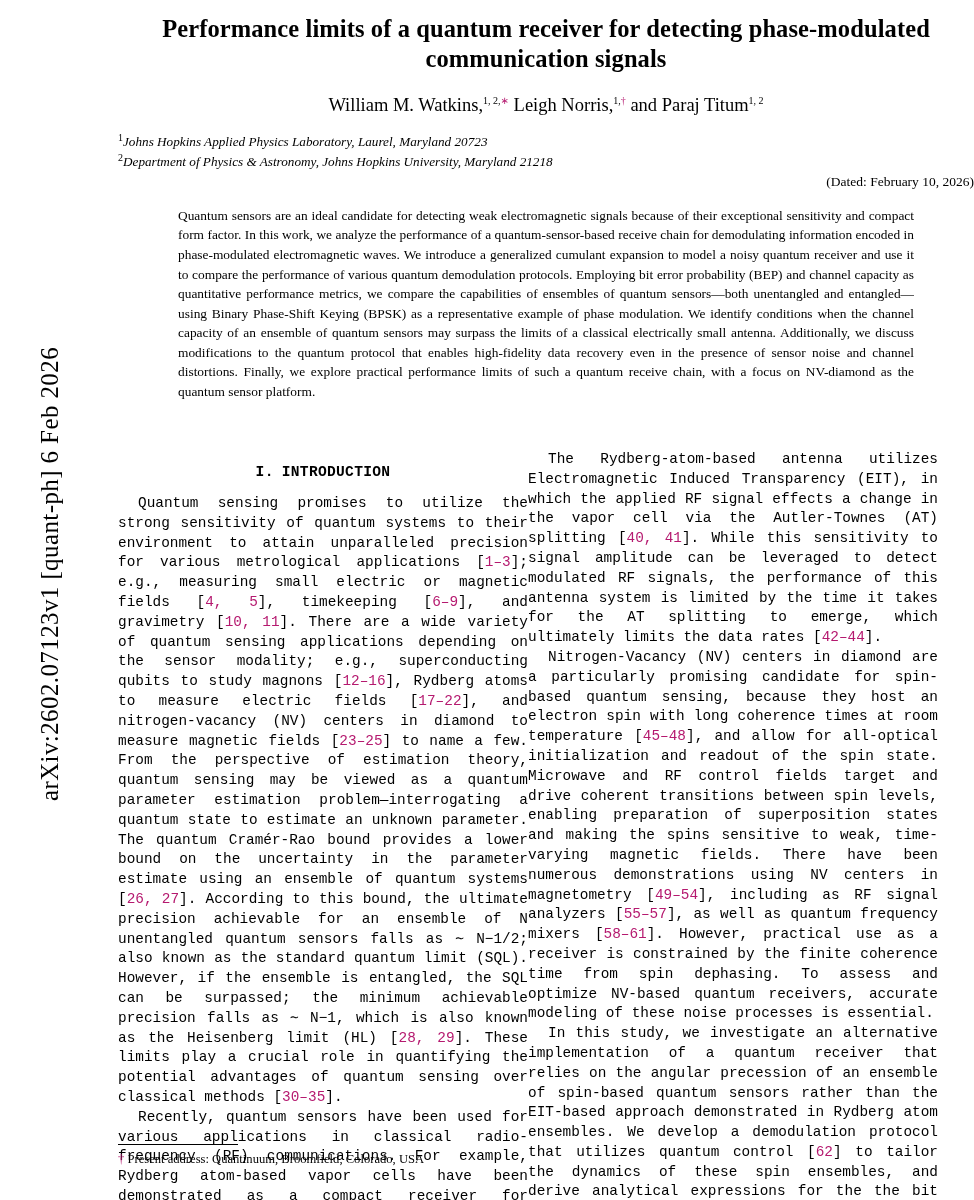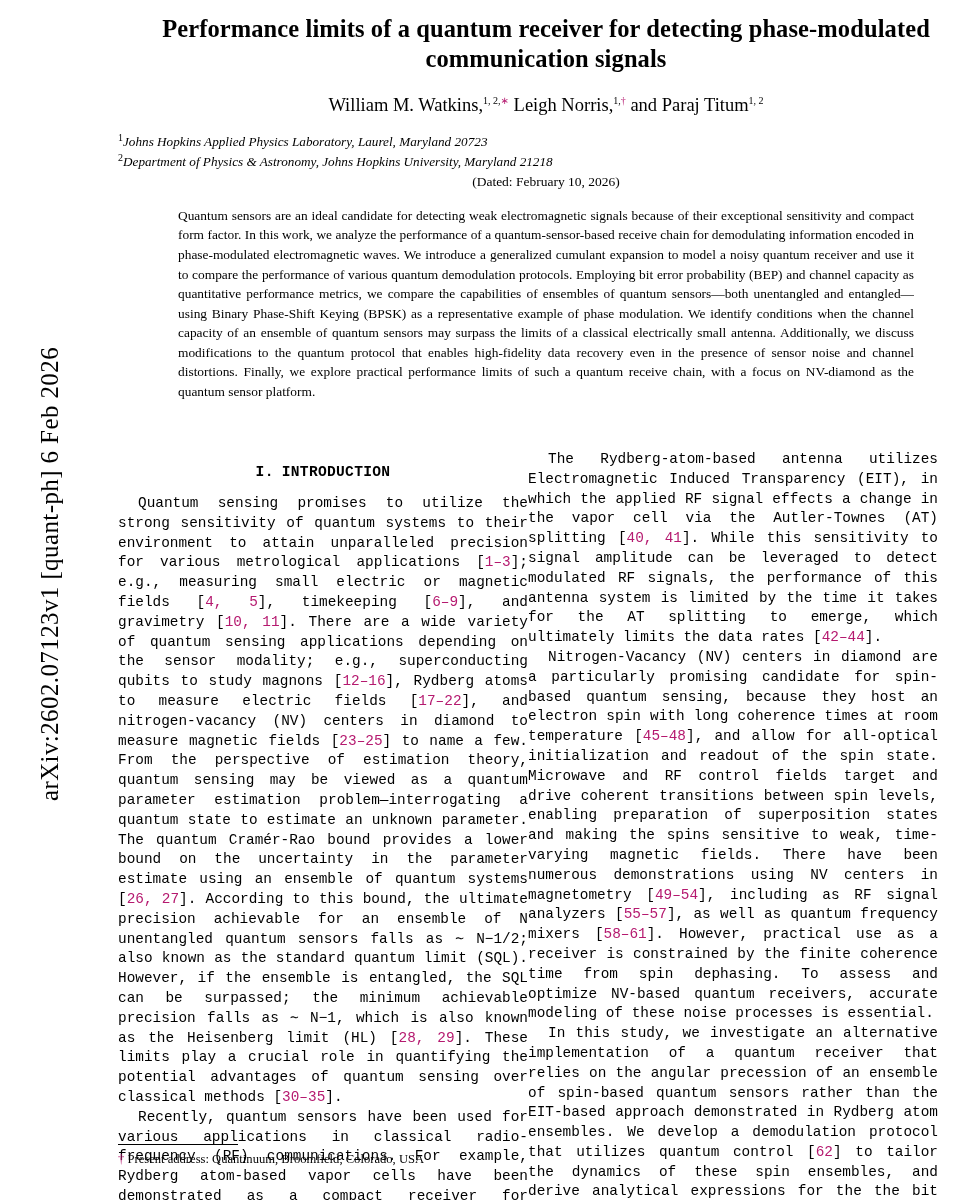--- a/index.html
+++ b/index.html
@@ -61,21 +61,21 @@
   .authors a.star { color: #b5196f; text-decoration: none; }
   .affil {
     text-align: left;
     font-size: 13.2px;
     font-style: italic;
     line-height: 1.45;
     margin-top: 14px;
   }
   .affil sup { font-style: normal; font-size: 10px; }
   .dated {
-    text-align: center;
+    text-align: right;
     font-size: 13.5px;
     font-style: normal;
     margin-top: 2px;
   }
   .abstract {
     margin: 16px 60px 0 60px;
     font-size: 13.4px;
     line-height: 1.46;
     text-align: justify;
   }

